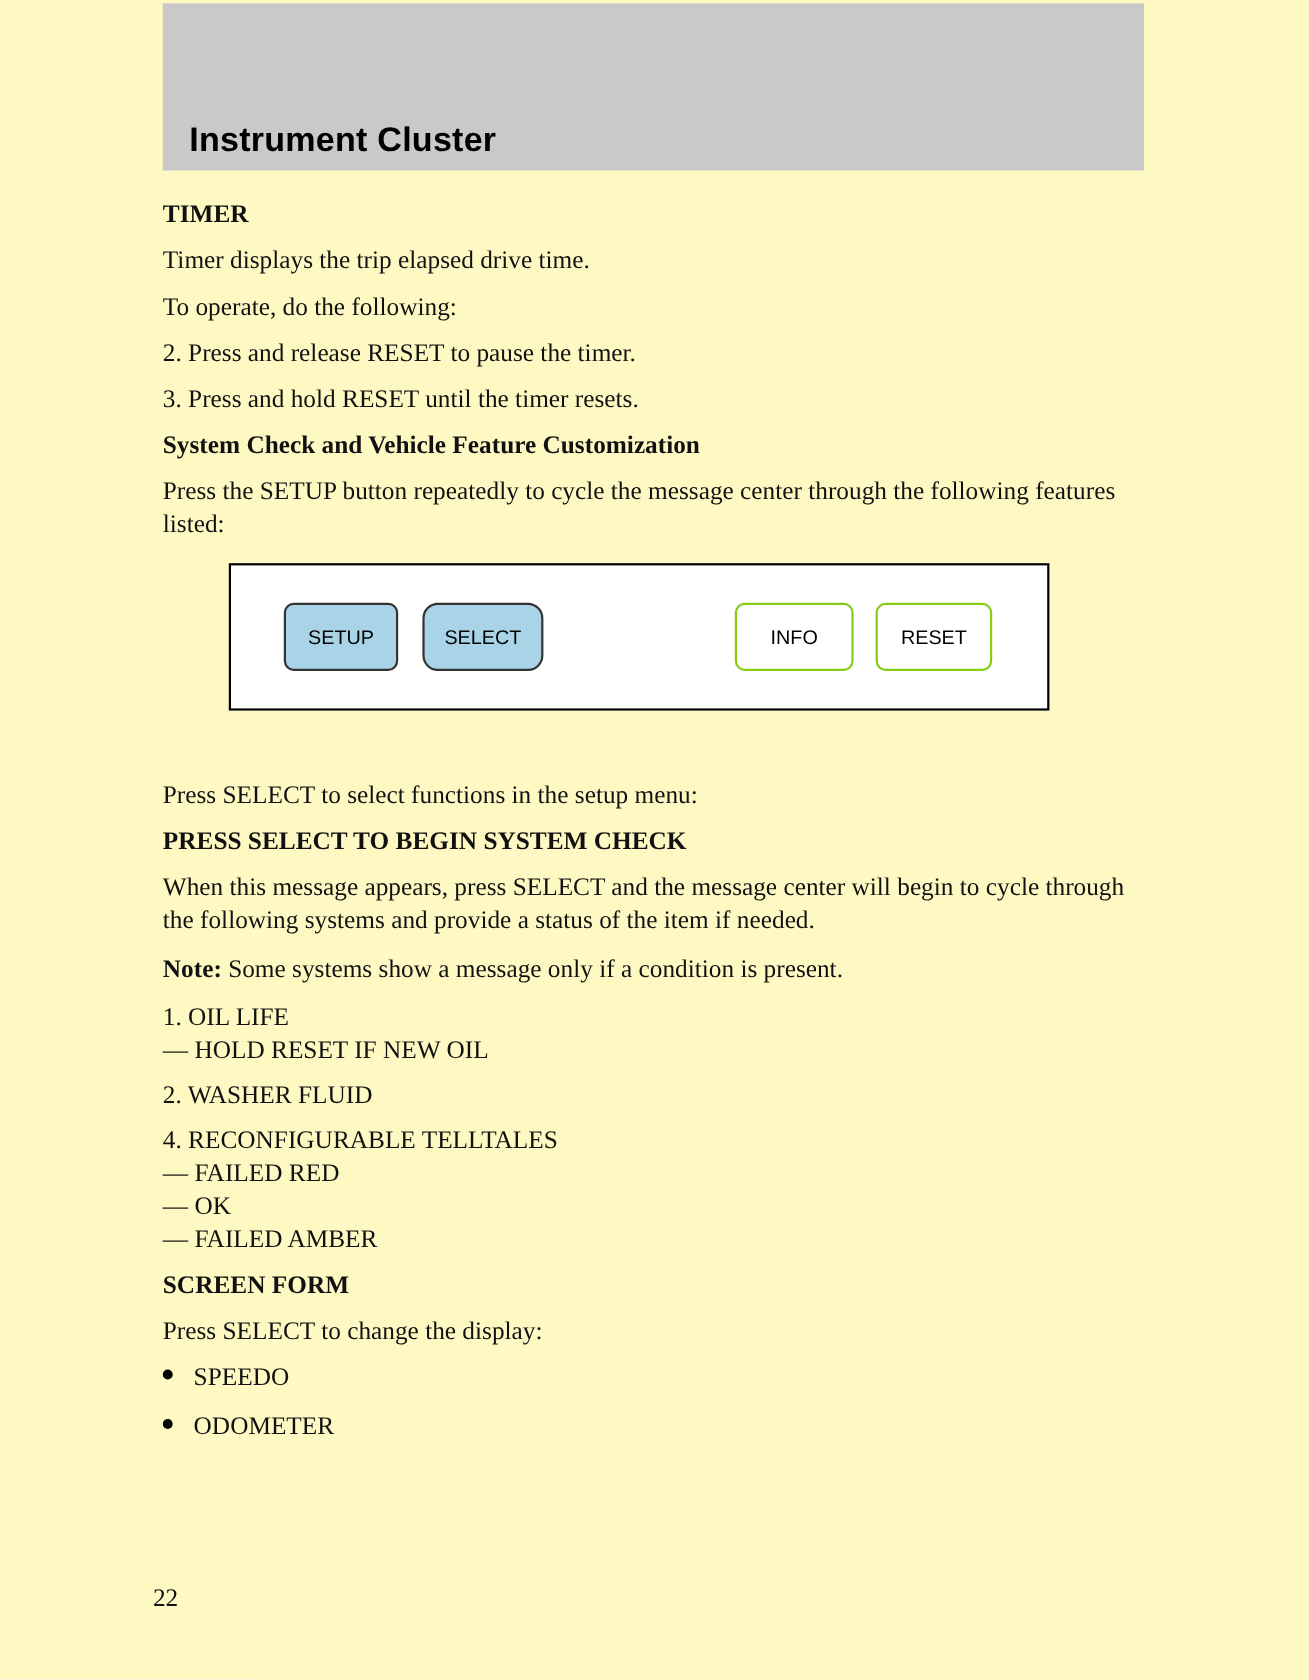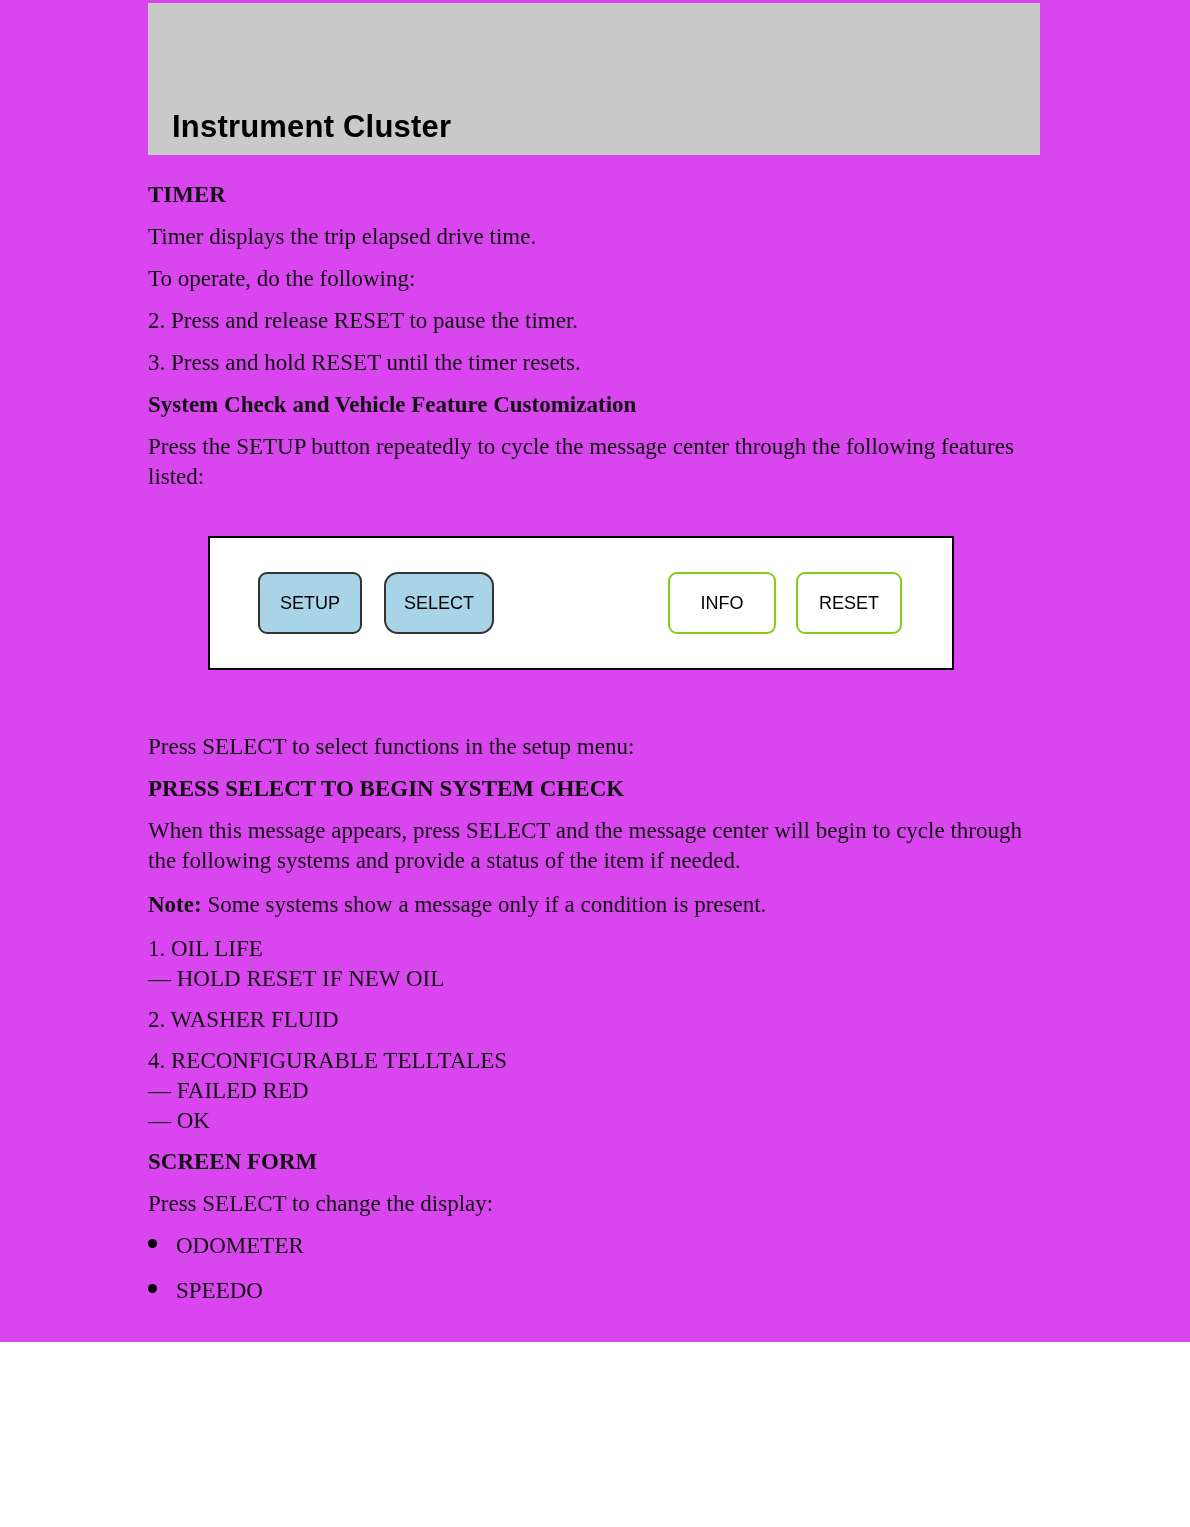--- a/index.html
+++ b/index.html
@@ -1,20 +1,20 @@
 <!DOCTYPE html>
 <html style="--banner-gray: #c9c9c9; --button-blue: #a9d4e8;"><head>
 <meta charset="utf-8">
 <style>
   html,body { margin:0; padding:0; background:#ffffff; }
   .page {
     position: relative;
     width: 1190px;
-    height: 1342px;
-    background: #d946ef;
+    height: 1527px;
+    background: #fef9c3;
     font-family: "Liberation Serif", serif;
     color: #111;
     overflow: hidden;
   }
   .banner {
     position: absolute;
     left: 148px;
     top: 3px;
     width: 892px;
     height: 152px;
@@ -39,21 +39,21 @@
     line-height: 30px;
   }
   .h-bold { font-weight: bold; margin: 0 0 12px 0; }
   .para   { margin: 0 0 12px 0; }
   .para-tight { margin: 0; }
   .step   { margin: 0 0 12px 0; }
   .note-label { font-weight: bold; }
 
   .figure-box {
     box-sizing: border-box;
-    margin: 44px 0 0 60px;
+    margin: 20px 0 0 60px;
     width: 746px;
     height: 134px;
     border: 2px solid #000;
     background: #fff;
     display: flex;
     align-items: center;
     padding: 0 50px 0 48px;
   }
   .panel-btn {
     box-sizing: border-box;
@@ -139,31 +139,32 @@
       <p class="line">1. OIL LIFE</p>
       <p class="line">— HOLD RESET IF NEW OIL</p>
     </div>
     <div class="list-block">
       <p class="line">2. WASHER FLUID</p>
     </div>
     <div class="list-block">
       <p class="line">4. RECONFIGURABLE TELLTALES</p>
       <p class="line">— FAILED RED</p>
       <p class="line">— OK</p>
+      <p class="line">— FAILED AMBER</p>
     </div>
 
     <div class="h-bold" style="margin-top:8px;">SCREEN FORM</div>
     <p class="para">Press SELECT to change the display:</p>
 
     <div class="bullet-row">
       <span class="bullet-dot"></span>
-      <span>ODOMETER</span>
+      <span>SPEEDO</span>
     </div>
     <div class="bullet-row">
       <span class="bullet-dot"></span>
-      <span>SPEEDO</span>
+      <span>ODOMETER</span>
     </div>
 
   </div>
 
   <div class="page-number">22</div>
 
 </div>
 
 </body></html>

